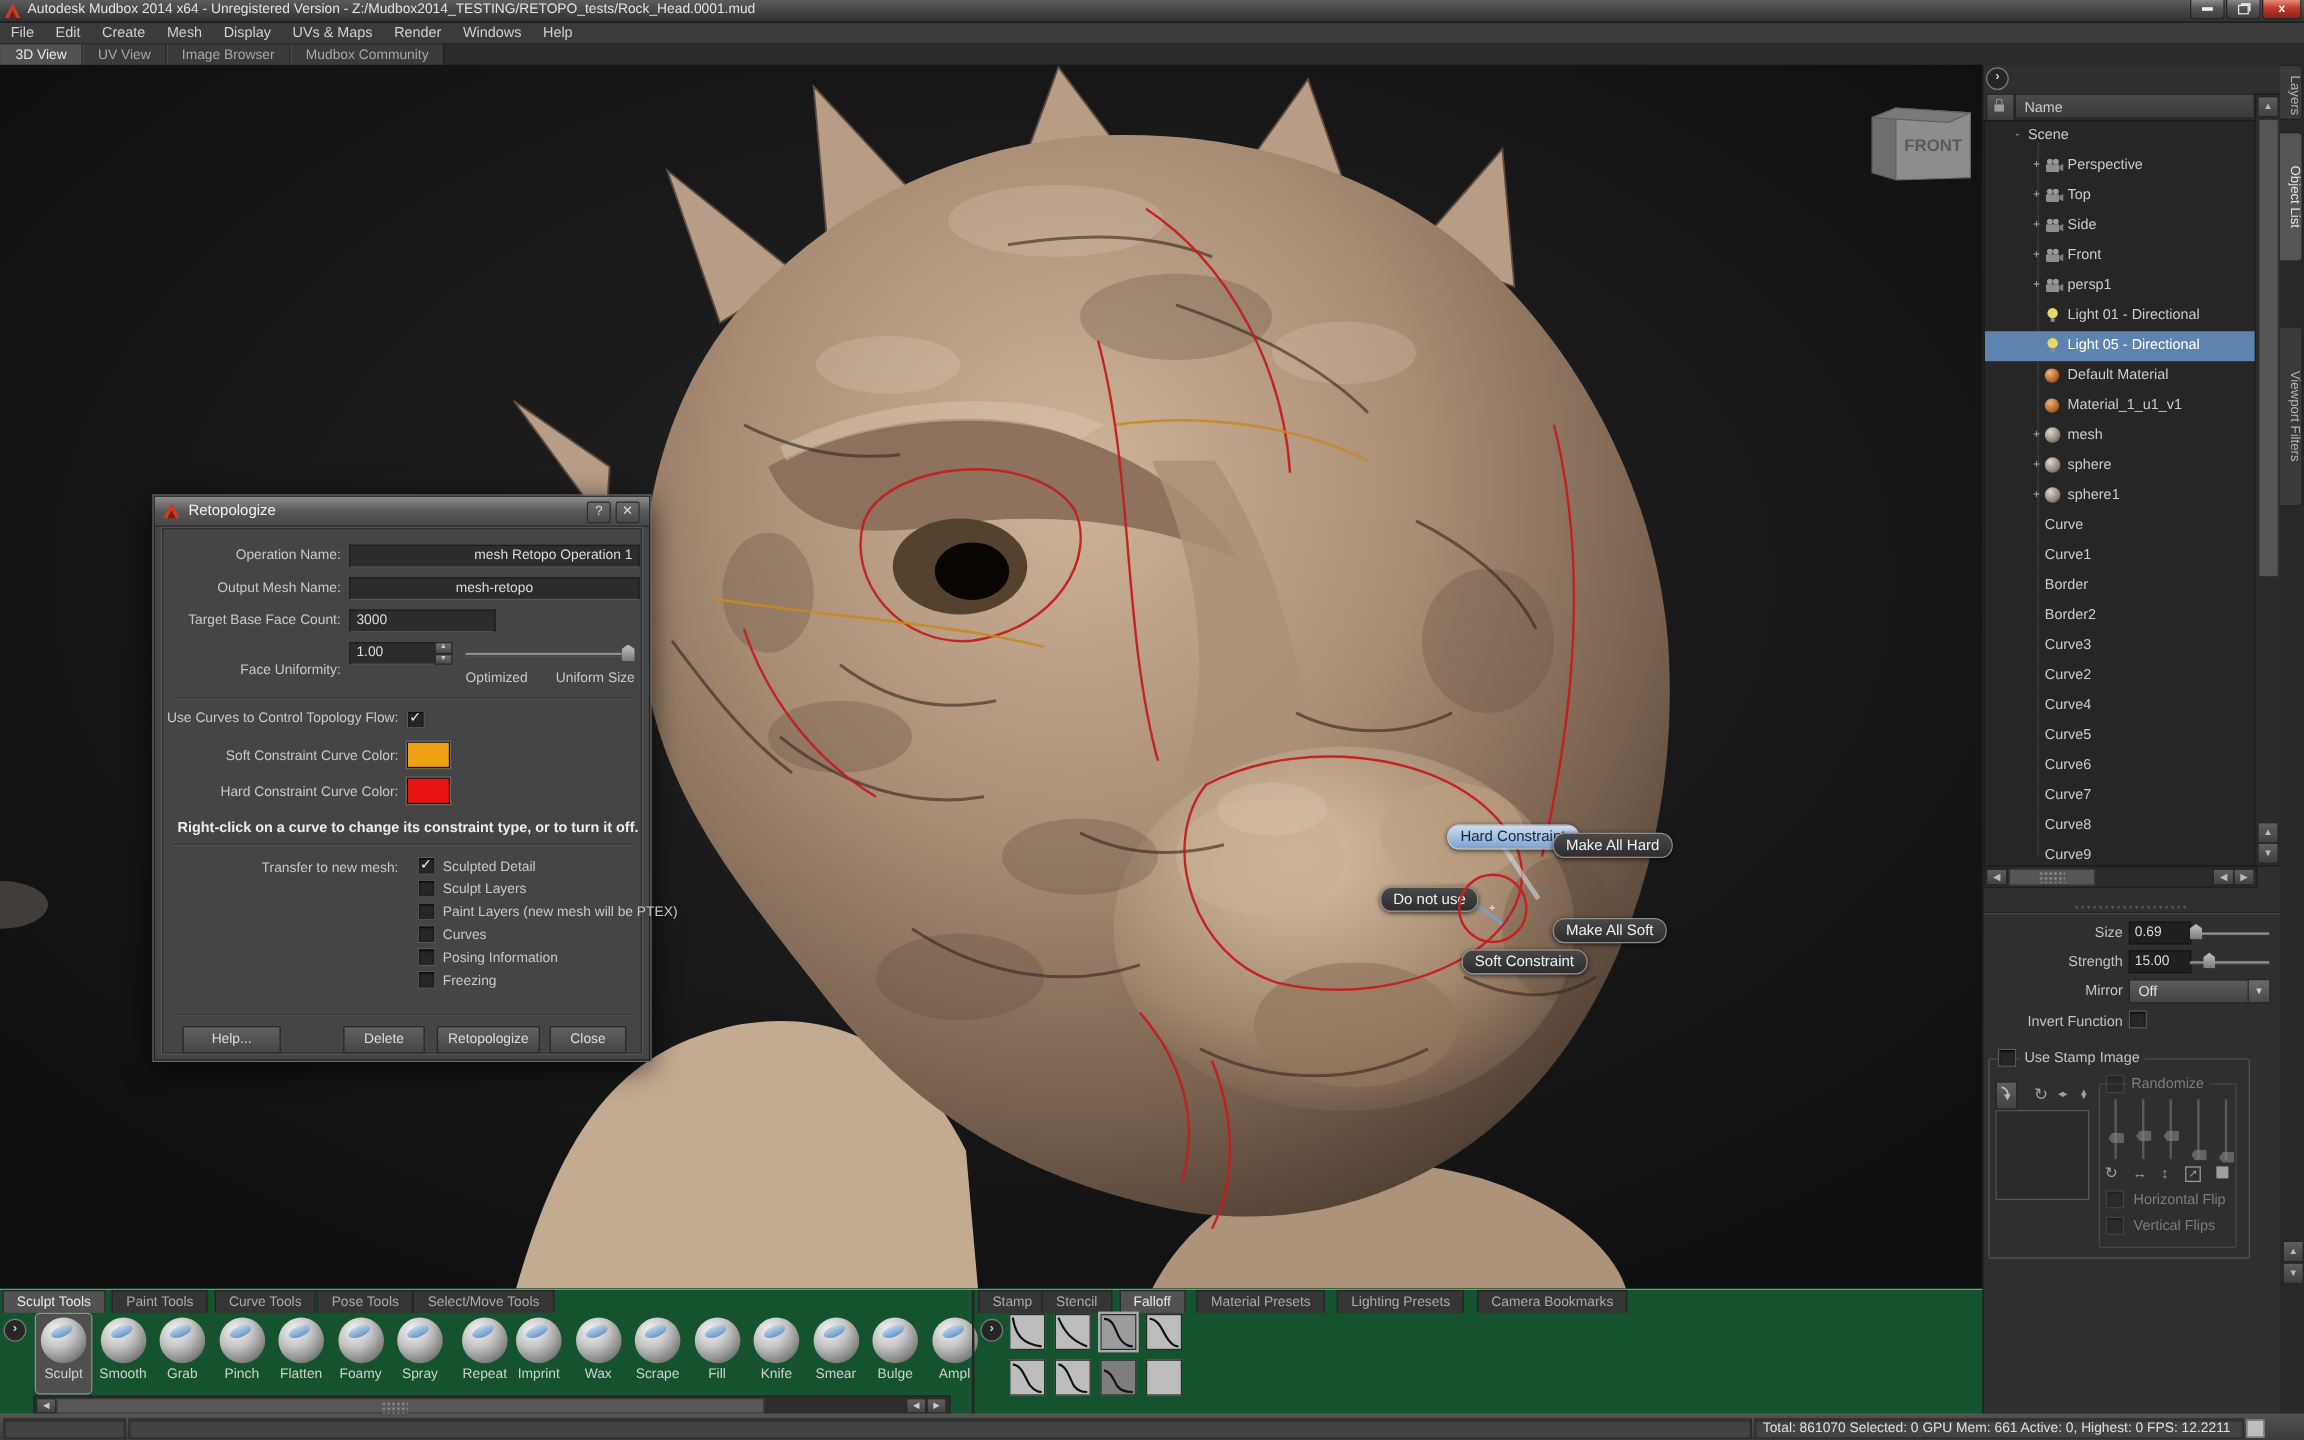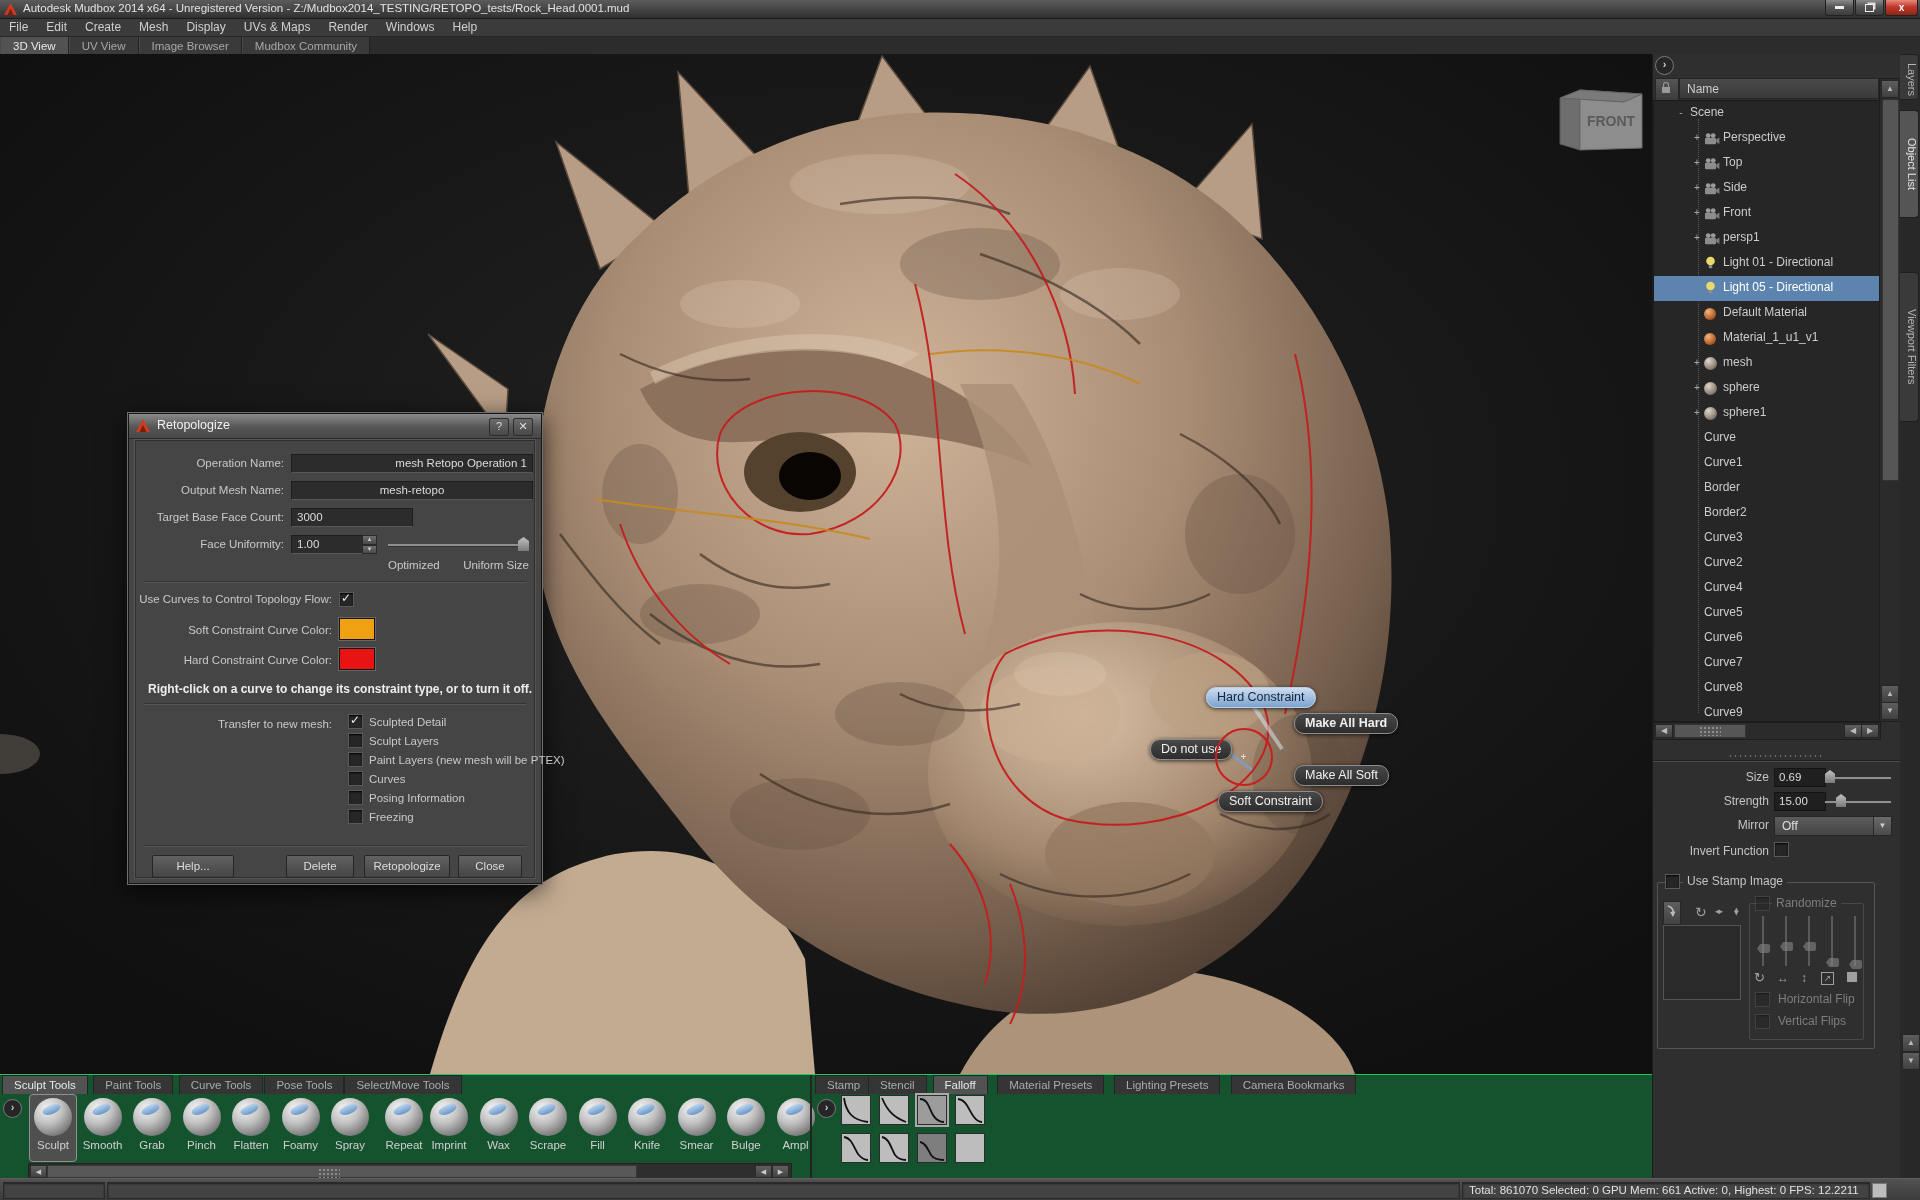--- a/index.html
+++ b/index.html
@@ -323,21 +323,21 @@
   <svg id="viewcube" viewBox="0 0 96 86">
     <polygon points="8,22 28,14 28,74 8,68" fill="#6e6e6e" stroke="#575757"></polygon>
     <polygon points="28,14 90,18 90,72 28,74" fill="#8d8d8d" stroke="#6a6a6a"></polygon>
     <polygon points="8,22 28,14 90,18 72,26" fill="#7a7a7a" stroke="#616161"></polygon>
     <text x="59" y="50" text-anchor="middle">FRONT</text>
   </svg>
 
   
   <div id="marking-menu">
       <div class="pill hl" style="left: 1206px; top: 633px;">Hard Constraint</div>
-      <div class="pill" style="left: 1294px; top: 659px; font-weight: bold;">Make All Hard</div>
+      <div class="pill" style="left: 1294px; top: 640px;">Make All Hard</div>
       <div class="pill" style="left: 1150px; top: 685px;">Do not use</div>
       <div class="pill" style="left: 1294px; top: 711px;">Make All Soft</div>
       <div class="pill" style="left: 1218px; top: 737px;">Soft Constraint</div>
     </div>
   <div id="brush-ring"></div>
 
   
   <div id="dialog">
     <div id="dialog-title">
       <svg class="dlogo" viewBox="0 0 14 13">
@@ -348,21 +348,21 @@
       <div class="dtb" id="dlg-help">?</div>
       <div class="dtb" id="dlg-close"><i>✕</i></div>
     </div>
     <div id="dialog-body">
       <div class="dlabel" style="left:0;top:16px;width:148px;">Operation Name:</div>
       <input class="dinput" style="left: 155px; top: 13px; width: 230px; text-align: right;" value="mesh Retopo Operation 1">
       <div class="dlabel" style="left:0;top:43px;width:148px;">Output Mesh Name:</div>
       <input class="dinput" style="left: 155px; top: 40px; width: 230px; text-align: center;" value="mesh-retopo">
       <div class="dlabel" style="left:0;top:70px;width:148px;">Target Base Face Count:</div>
       <input class="dinput" style="left: 155px; top: 67px; width: 110px;" value="3000">
-      <div class="dlabel" style="left:0;top:97px;width:148px;">Face Uniformity:</div>
+      <div class="dlabel" style="left:0;top:112px;width:148px;">Face Uniformity:</div>
       <input class="dinput" style="left: 155px; top: 94px; width: 60px;" value="1.00">
       <div class="spin" style="left:226px;top:94px;">
           <b>▲</b>
           <b>▼</b>
         </div>
       <div class="htrack" style="left:252px;top:103px;width:140px;"></div>
       <div class="hthumb" style="left:382px;top:96px;"></div>
       <div class="dlabel" style="left:252px;top:118px;text-align:left;">Optimized</div>
       <div class="dlabel" style="left:280px;top:118px;width:113px;">Uniform Size</div>
 

